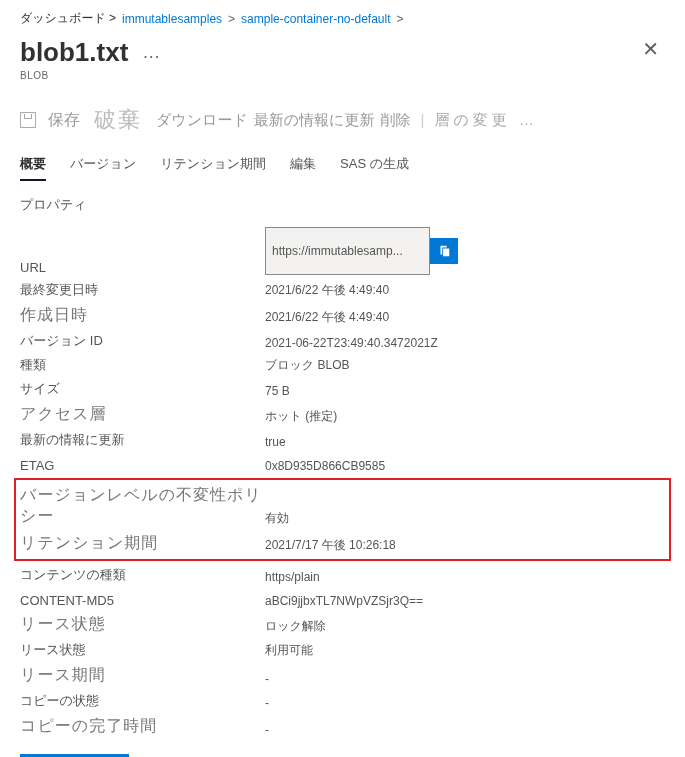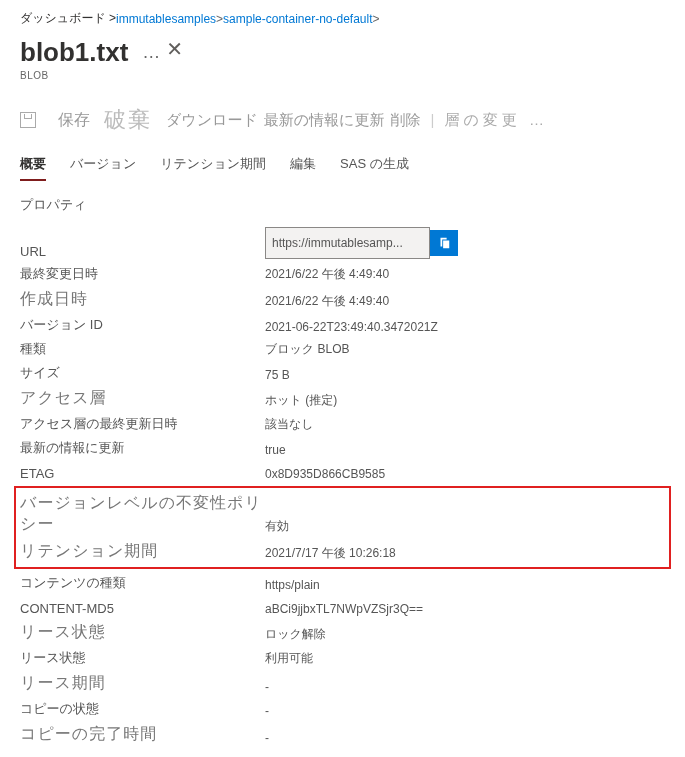--- a/index.html
+++ b/index.html
@@ -8,26 +8,28 @@
     font-size: 13px;
     color: #323130;
     background: #fff;
     width: 685px;
     padding: 10px 20px 20px 20px;
   }
   .breadcrumb {
     font-size: 12px;
     margin-bottom: 10px;
     display: flex;
+    gap: 6px;
     align-items: center;
   }
   .breadcrumb a { color: #0078d4; text-decoration: none; text-align: center; }
   .breadcrumb .sep { color: #666; }
   .header-row {
     display: flex;
+    justify-content: space-between;
     align-items: flex-start;
     margin-bottom: 2px;
   }
   .title-block { display: flex; align-items: center; gap: 14px; }
   h1 { font-size: 26px; font-weight: 600; }
   .ellipsis-btn { color: #666; font-size: 18px; cursor: pointer; }
   .subtitle { font-size: 10px; color: #666; letter-spacing: 0.5px; margin-bottom: 18px; }
   .close-x {
     font-size: 20px;
     color: #605e5c;
@@ -37,34 +39,34 @@
   }
   .toolbar {
     display: flex;
     gap: 14px;
     align-items: center;
     padding: 6px 0 14px 0;
     color: #999;
     font-size: 16px;
   }
   .toolbar .tb-main { display:flex; gap:14px; align-items:center;}
-  .toolbar .tb-save { display:flex; gap:22px; align-items:center;}
+  .toolbar .tb-save { display:flex; gap:12px; align-items:center;}
   .toolbar .tb-discard { font-size: 22px; letter-spacing: 2px; color:#bbb;}
   .toolbar .tb-right-group { display:flex; align-items:flex-start; gap:6px; font-size:15px;}
   .toolbar .divider { color:#ccc; margin: 0 4px;}
   .toolbar .tier { letter-spacing: 4px; color:#aaa;}
   .tabs {
     display: flex;
     gap: 24px;
     border-bottom: 1px solid transparent;
     margin-bottom: 14px;
     font-size: 13px;
   }
   .tab-item { padding: 6px 0; color: #555; cursor: pointer; }
-  .tab-item.active { font-weight:600; border-bottom: 2px solid #7f1d1d; color:#323130; }
+  .tab-item.active { font-weight:600; border-bottom: 2px solid #0f172a; color:#323130; }
   .section-label { font-size: 13px; color: #555; margin-bottom: 10px; }
   .props { width: 100%; }
   .prop-row {
     display: flex;
     align-items: flex-end;
     padding: 3px 0;
     min-height: 24px;
   }
   .prop-label {
     flex: 0 0 245px;
@@ -75,21 +77,21 @@
   .prop-value {
     font-size: 12px;
     color: #555;
   }
   .url-field {
     display:flex; align-items:center;
   }
   .url-input {
     width: 165px;
     font-size: 12px;
-    padding: 8px 6px;
+    padding: 16px 6px;
     border: 1px solid #8a8886;
     background: #f3f2f1;
     color: #555;
   }
   .copy-btn {
     width: 28px; height: 26px;
     background: #0078d4;
     display:flex; align-items:center; justify-content:center;
     cursor:pointer;
   }
@@ -208,24 +210,20 @@
   <div class="prop-row">
       <div class="prop-label">サイズ</div>
       <div class="prop-value">75 B</div>
     </div>
 
   <div class="prop-row">
       <div class="prop-label big">アクセス層</div>
       <div class="prop-value">ホット (推定)</div>
     </div>
 
-  <div class="prop-row">
-      <div class="prop-label">アクセス層の最終更新日時</div>
-      <div class="prop-value">該当なし</div>
-    </div>
 
   <div class="prop-row">
       <div class="prop-label">最新の情報に更新</div>
       <div class="prop-value">true</div>
     </div>
 
   <div class="prop-row">
       <div class="prop-label">ETAG</div>
       <div class="prop-value">0x8D935D866CB9585</div>
     </div>

